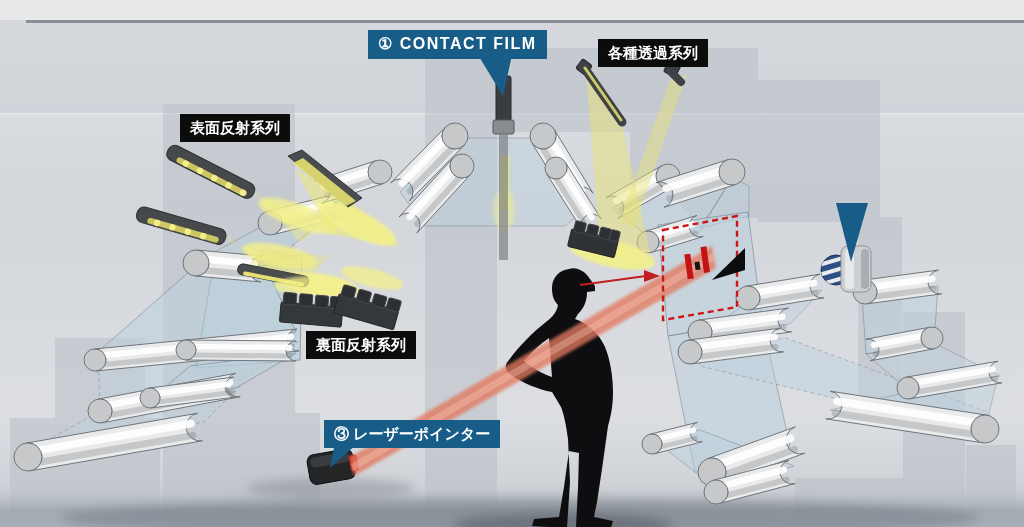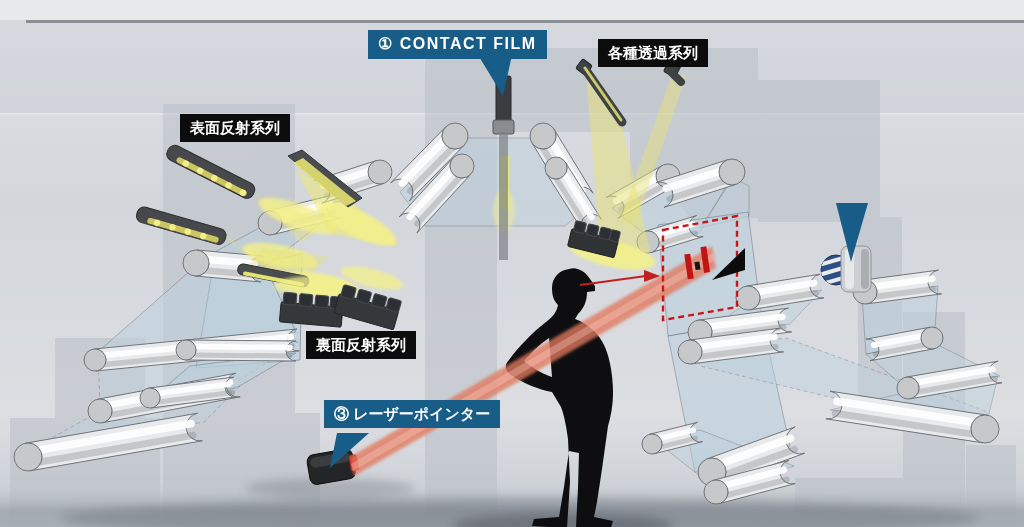--- a/index.html
+++ b/index.html
@@ -388,14 +388,14 @@
     <polygon points="836,183 868,183 851,242" fill="#175d87"></polygon>
     <polygon points="337,413 369,413 330,448" fill="#175d87"></polygon>
     <polygon points="745,228 745,250 712,260" fill="#0c0c0c"></polygon>
   </g>
 </svg>
 
 <div id="lbl-contact" class="callout blue" style="left:368px;top:10px;">① CONTACT FILM</div>
 <div class="callout dark" style="left:598px;top:19px;">各種透過系列</div>
 <div class="callout dark" style="left:180px;top:94px;">表面反射系列</div>
 <div class="callout dark" style="left:306px;top:311px;">裏面反射系列</div>
-<div class="callout blue" style="left:324px;top:380px;">③ レーザーポインター</div>
+<div class="callout blue" style="left:324px;top:400px;">③ レーザーポインター</div>
 </div>
 
 </body></html>

